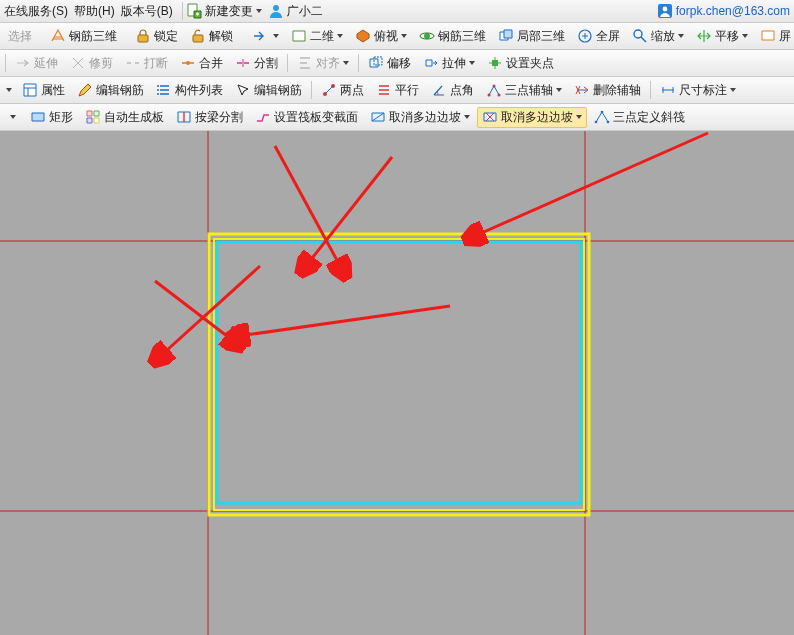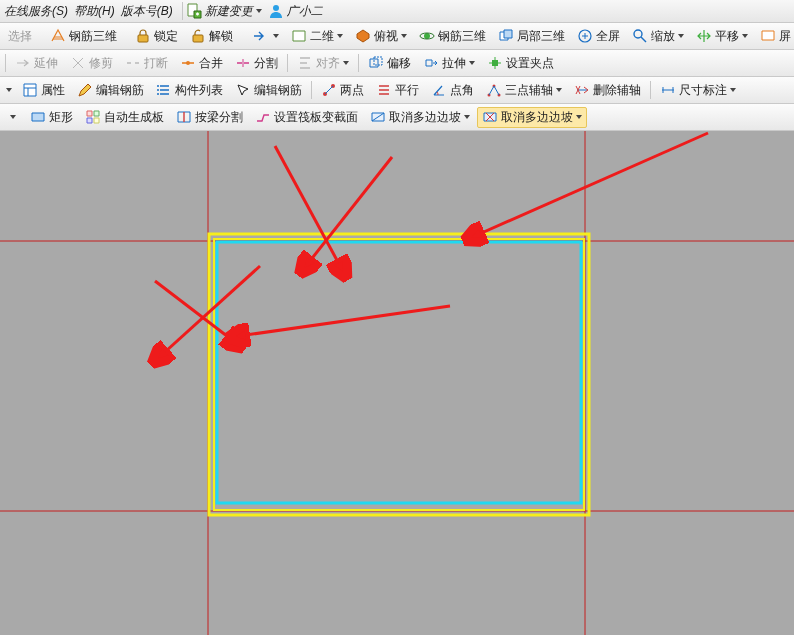--- a/index.html
+++ b/index.html
@@ -1,17 +1,17 @@
 <!DOCTYPE html>
 <html><head>
 <meta charset="utf-8">
 <style>
 html,body{margin:0;padding:0;width:794px;height:635px;overflow:hidden;font-family:"Microsoft YaHei","SimSun",sans-serif;font-size:12px;background:#a9a9a9;}
 .menubar{height:22px;background:linear-gradient(#f7f7f7,#e6e6e6);display:flex;align-items:center;padding:0 4px;border-bottom:1px solid #c9c9c9;white-space:nowrap;}
-.menubar .mi{margin-right:6px;color:#222;cursor:default;display:flex;align-items:center;font-style:italic;}
+.menubar .mi{margin-right:6px;color:#222;cursor:default;display:flex;align-items:center;}
 .menubar .spacer{flex:1;}
 .user{color:#1865c8;display:flex;align-items:center;}
 .toolbar{height:26px;background:linear-gradient(#fcfcfc,#e8e8e8);display:flex;align-items:center;padding:0 2px;border-bottom:1px solid #c9c9c9;white-space:nowrap;overflow:hidden;}
 .tb{display:flex;align-items:center;padding:1px 4px;margin:0 1px;border:1px solid transparent;border-radius:2px;color:#222;}
 .tb.active{background:#fde9a8;border-color:#e7c65a;}
 .tb.disabled{color:#9b9b9b;}
 .sep{width:1px;height:18px;background:#c6c6c6;margin:0 3px;}
 .ico{width:16px;height:16px;margin-right:3px;display:inline-block;}
 .dd{width:0;height:0;border-left:3px solid transparent;border-right:3px solid transparent;border-top:4px solid #444;margin-left:3px;}
 svg.ico *{vector-effect:non-scaling-stroke;}
@@ -36,20 +36,28 @@
     <span class="dd"></span>
   </span>
   <span class="mi">
     <svg class="ico" viewBox="0 0 16 16">
         <circle cx="8" cy="5" r="3" fill="#2aa0e6"></circle>
         <path d="M2 15c0-4 3-6 6-6s6 2 6 6z" fill="#2aa0e6"></path>
       </svg>
     <span>广小二</span>
   </span>
   <span class="spacer"></span>
+  <span class="user">
+    <svg class="ico" viewBox="0 0 16 16">
+        <rect x="1" y="1" width="14" height="14" rx="2" fill="#2d7fd6"></rect>
+        <circle cx="8" cy="6" r="2.4" fill="#fff"></circle>
+        <path d="M3 14c1-3 3-4 5-4s4 1 5 4z" fill="#fff"></path>
+      </svg>
+    <span>forpk.chen@163.com</span>
+  </span>
 </div>
 
 <div class="toolbar">
   <span class="tb disabled">
       <span>选择</span>
     </span>
   <span class="sep"></span>
   <span class="tb">
       <svg class="ico" viewBox="0 0 16 16">
         <path d="M2 13L8 2l6 11" fill="none" stroke="#e67e22" stroke-width="1.2"></path>
@@ -322,20 +330,29 @@
       <span>取消多边边坡</span>
       <span class="dd"></span>
     </span>
   <span class="tb active">
       <svg class="ico" viewBox="0 0 16 16">
         <rect x="2" y="4" width="12" height="8" fill="#e7f0fb" stroke="#1a6fc4"></rect>
         <path d="M4 4l8 8M12 4l-8 8" stroke="#d13b3b"></path>
       </svg>
       <span>取消多边边坡</span>
       <span class="dd"></span>
+    </span>
+  <span class="tb">
+      <svg class="ico" viewBox="0 0 16 16">
+        <path d="M2 13L8 3l6 10" fill="none" stroke="#1a6fc4"></path>
+        <circle cx="2" cy="13" r="1.3" fill="#1a6fc4"></circle>
+        <circle cx="8" cy="3" r="1.3" fill="#1a6fc4"></circle>
+        <circle cx="14" cy="13" r="1.3" fill="#1a6fc4"></circle>
+      </svg>
+      <span>三点定义斜筏</span>
     </span>
 </div>
 
 <div class="canvas">
 <svg width="794" height="509">
 
   <g stroke="#c41e1e" stroke-width="1">
     <line x1="0" y1="110" x2="794" y2="110"></line>
     <line x1="0" y1="380" x2="794" y2="380"></line>
     <line x1="208" y1="0" x2="208" y2="509"></line>

